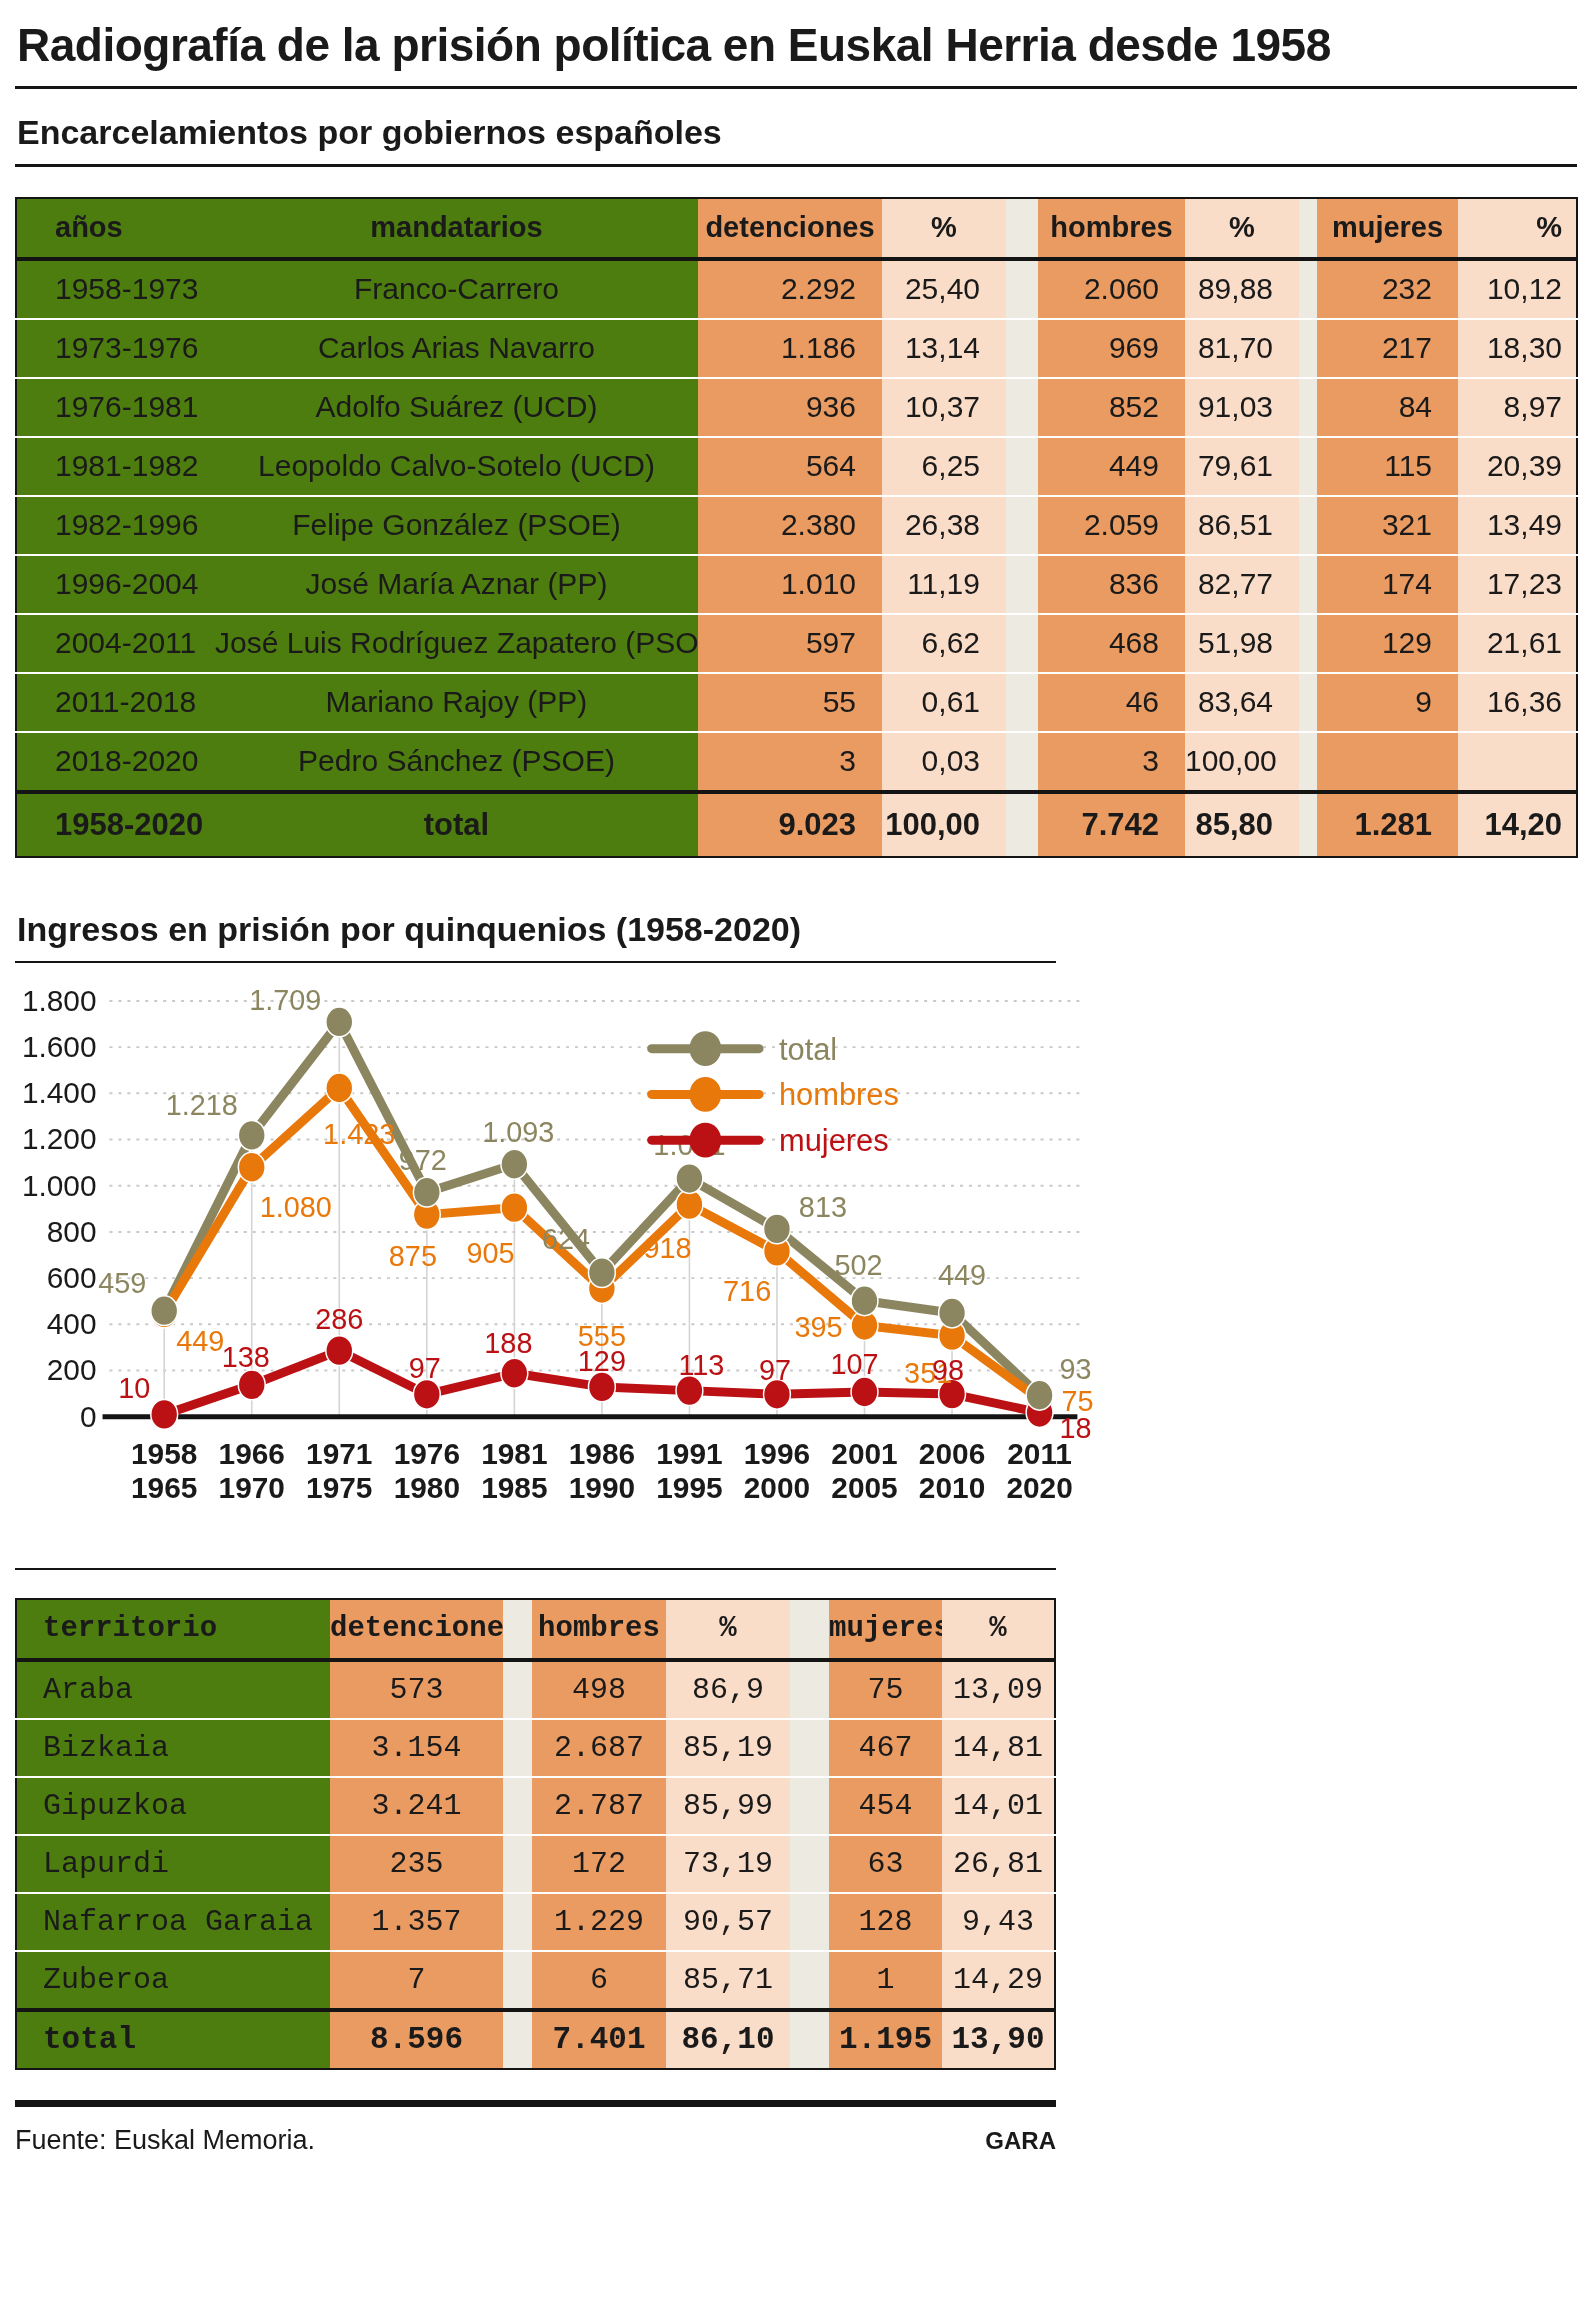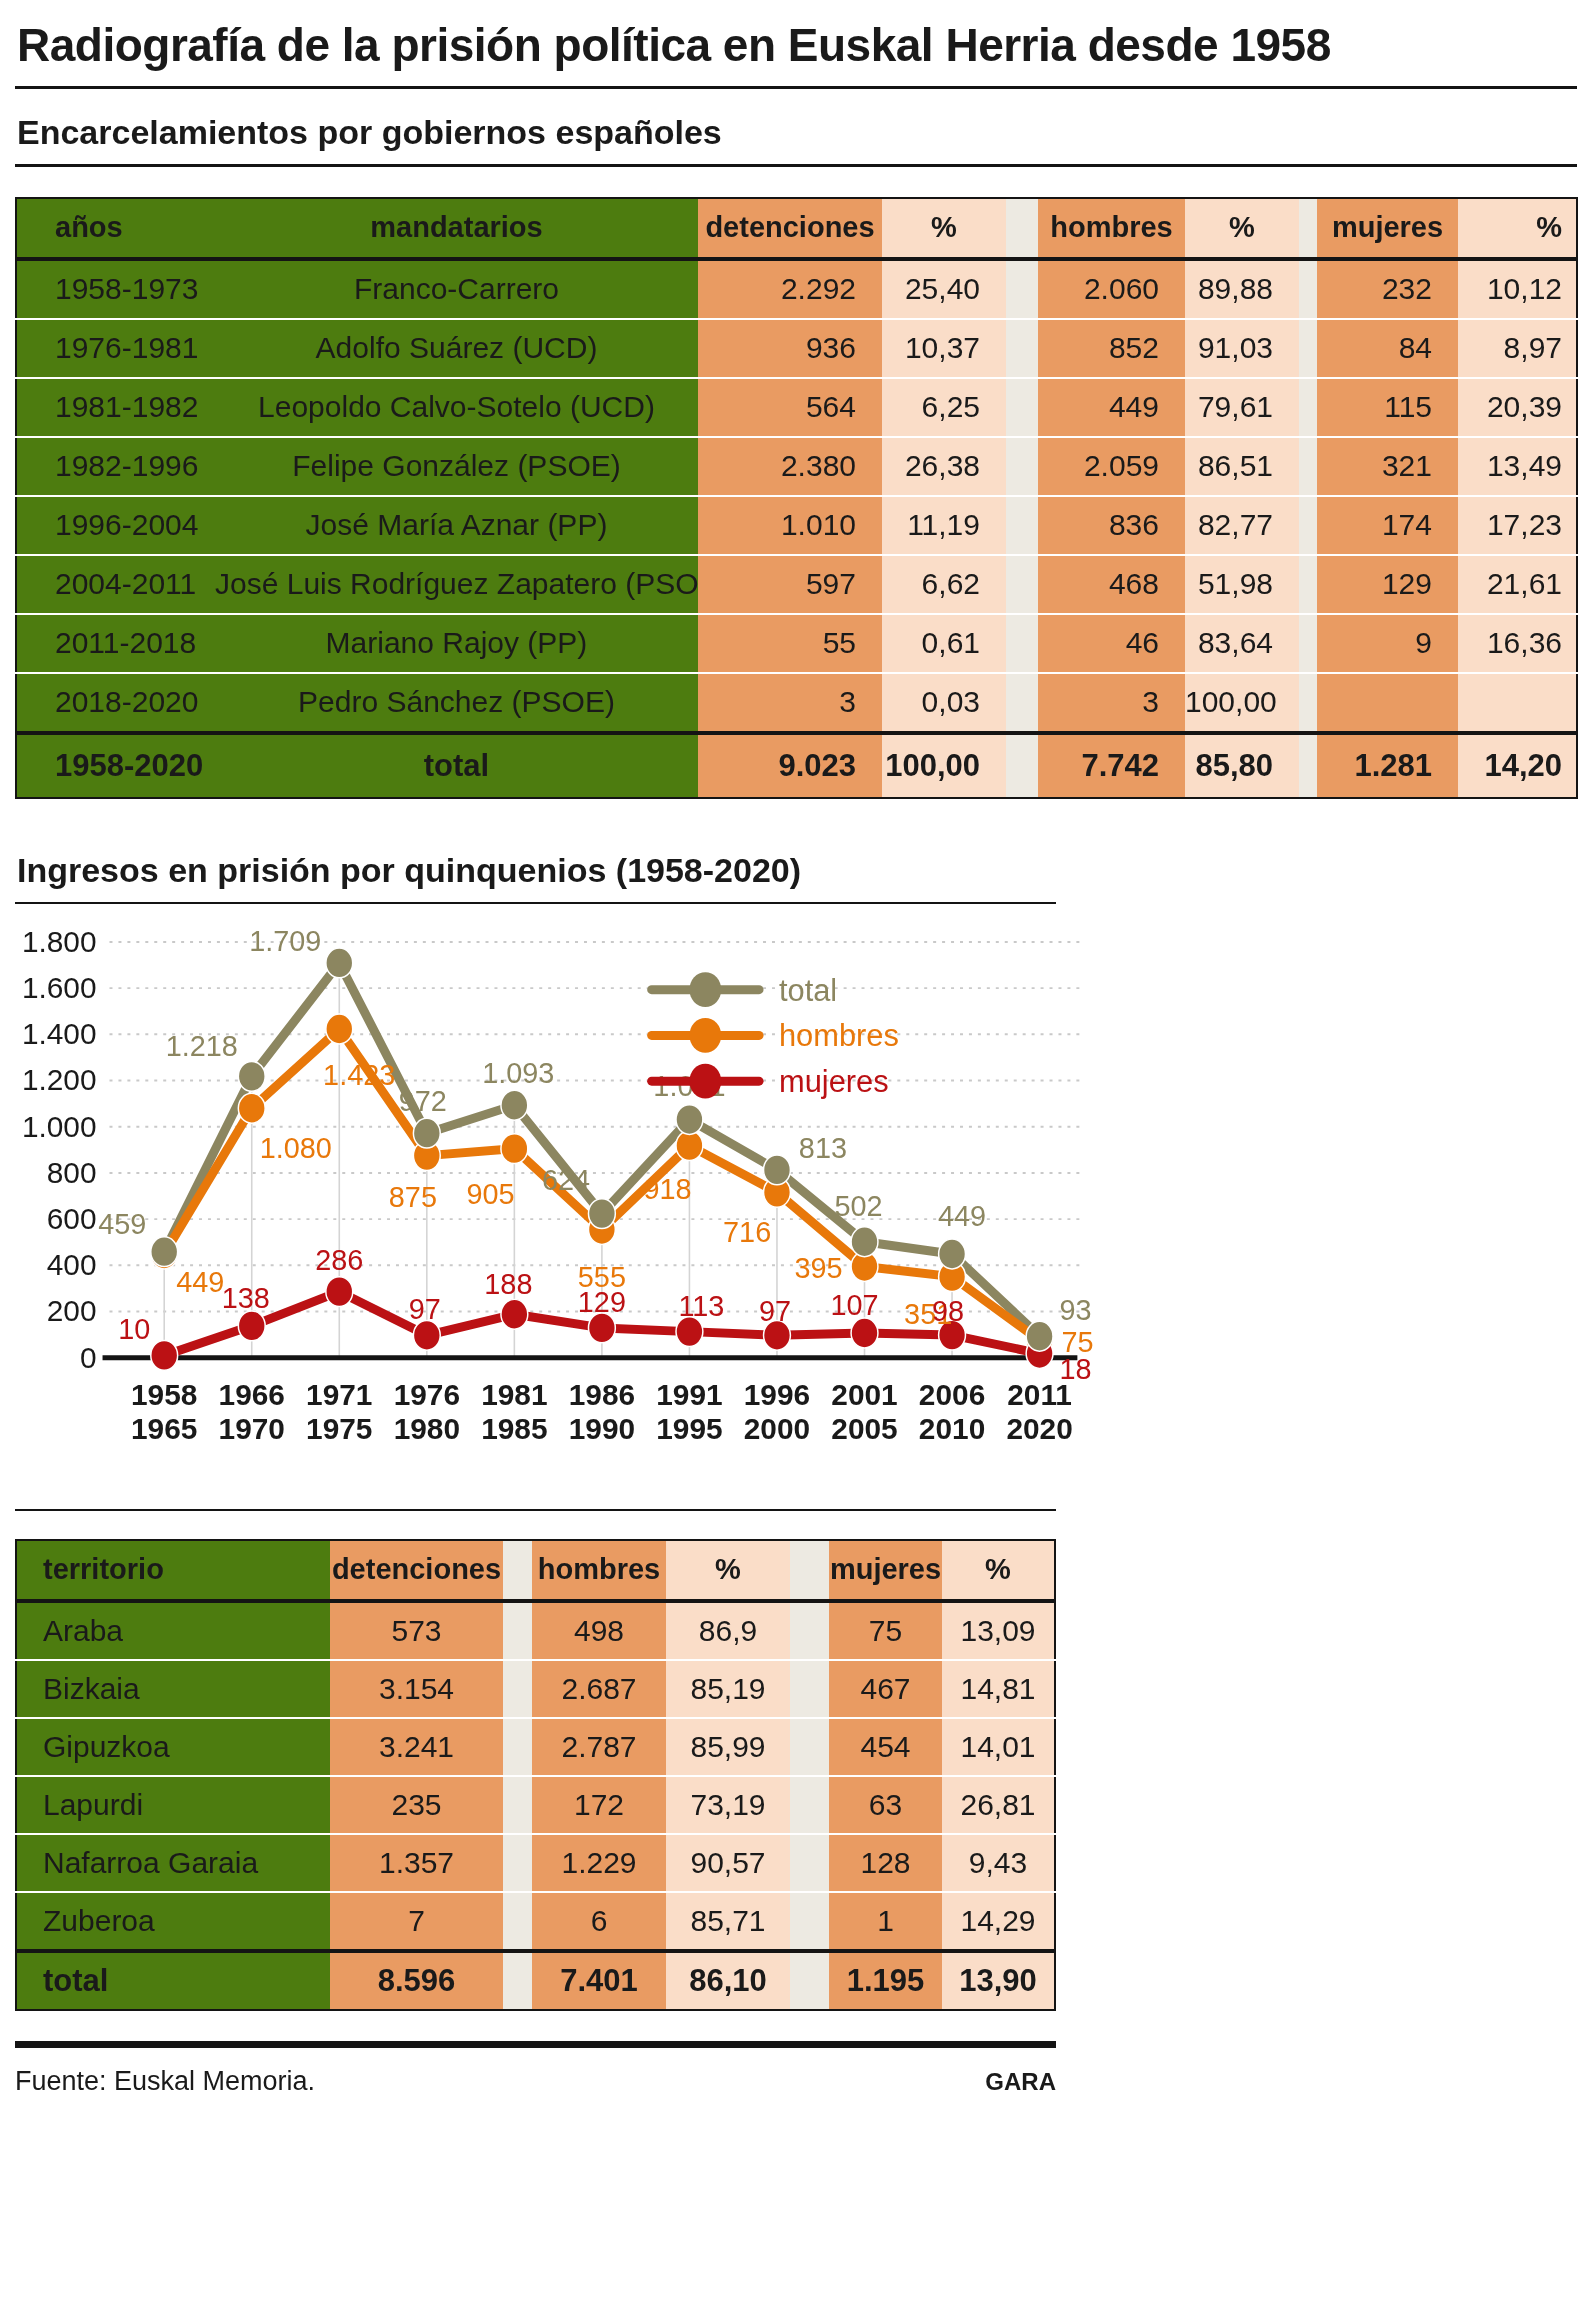--- a/index.html
+++ b/index.html
@@ -7,21 +7,21 @@
   .page{padding:12px 15px 0 15px;}
   h1{font-size:46px;font-weight:800;letter-spacing:-0.5px;margin:8px 0 14px 2px;line-height:1.12;}
   .rule-full{border-top:3px solid #141414;width:1562px;}
   .rule-med{border-top:2px solid #141414;width:1041px;}
   h2{font-size:34px;font-weight:bold;margin:24px 0 12px 2px;}
   h2 .light{font-weight:normal;}
   h2.chart-h{margin-top:52px;}
   h2.terr-h{margin-top:36px;}
   table{border-collapse:collapse;table-layout:fixed;margin-top:30px;border:2px solid #141414;background:#4d7c0f;}
   #gov-table{width:1562px;}
-  #terr-table{width:1041px;margin-top:28px;}
+  #terr-table{width:1041px;margin-top:28px;font-family:Liberation Mono, monospace;}
   th,td{font-size:30px;padding:0;overflow:hidden;white-space:nowrap;}
   th{font-size:29px;font-weight:bold;height:58px;}
   td{height:57px;}
   #terr-table td{height:56px;}
   thead th{border-bottom:4px solid #141414;}
   tr.total-row td{border-top:4px solid #141414;font-weight:bold;font-size:31px;height:62px;}
   tbody tr + tr td{border-top:2px solid #ffffff;}
   .band-dark{background:#e99b62;}
   .band-light{background:#faddc8;}
   .gap{background:#edeae2;}
@@ -81,20 +81,32 @@
             <td class=" cell-left">1958-1973</td>
             <td class=" cell-center">Franco-Carrero</td>
             <td class="band-dark num-r">2.292</td>
             <td class="band-light num-r">25,40</td>
             <td class="gap "></td>
             <td class="band-dark num-r">2.060</td>
             <td class="band-light num-r">89,88</td>
             <td class="gap "></td>
             <td class="band-dark num-r">232</td>
             <td class="band-light num-r tight ">10,12</td>
+          </tr>
+          <tr>
+            <td class=" cell-left">1973-1976</td>
+            <td class=" cell-center">Carlos Arias Navarro</td>
+            <td class="band-dark num-r">1.186</td>
+            <td class="band-light num-r">13,14</td>
+            <td class="gap "></td>
+            <td class="band-dark num-r">969</td>
+            <td class="band-light num-r">81,70</td>
+            <td class="gap "></td>
+            <td class="band-dark num-r">217</td>
+            <td class="band-light num-r tight ">18,30</td>
           </tr>
           <tr>
             <td class=" cell-left">1976-1981</td>
             <td class=" cell-center">Adolfo Suárez (UCD)</td>
             <td class="band-dark num-r">936</td>
             <td class="band-light num-r">10,37</td>
             <td class="gap "></td>
             <td class="band-dark num-r">852</td>
             <td class="band-light num-r">91,03</td>
             <td class="gap "></td>

